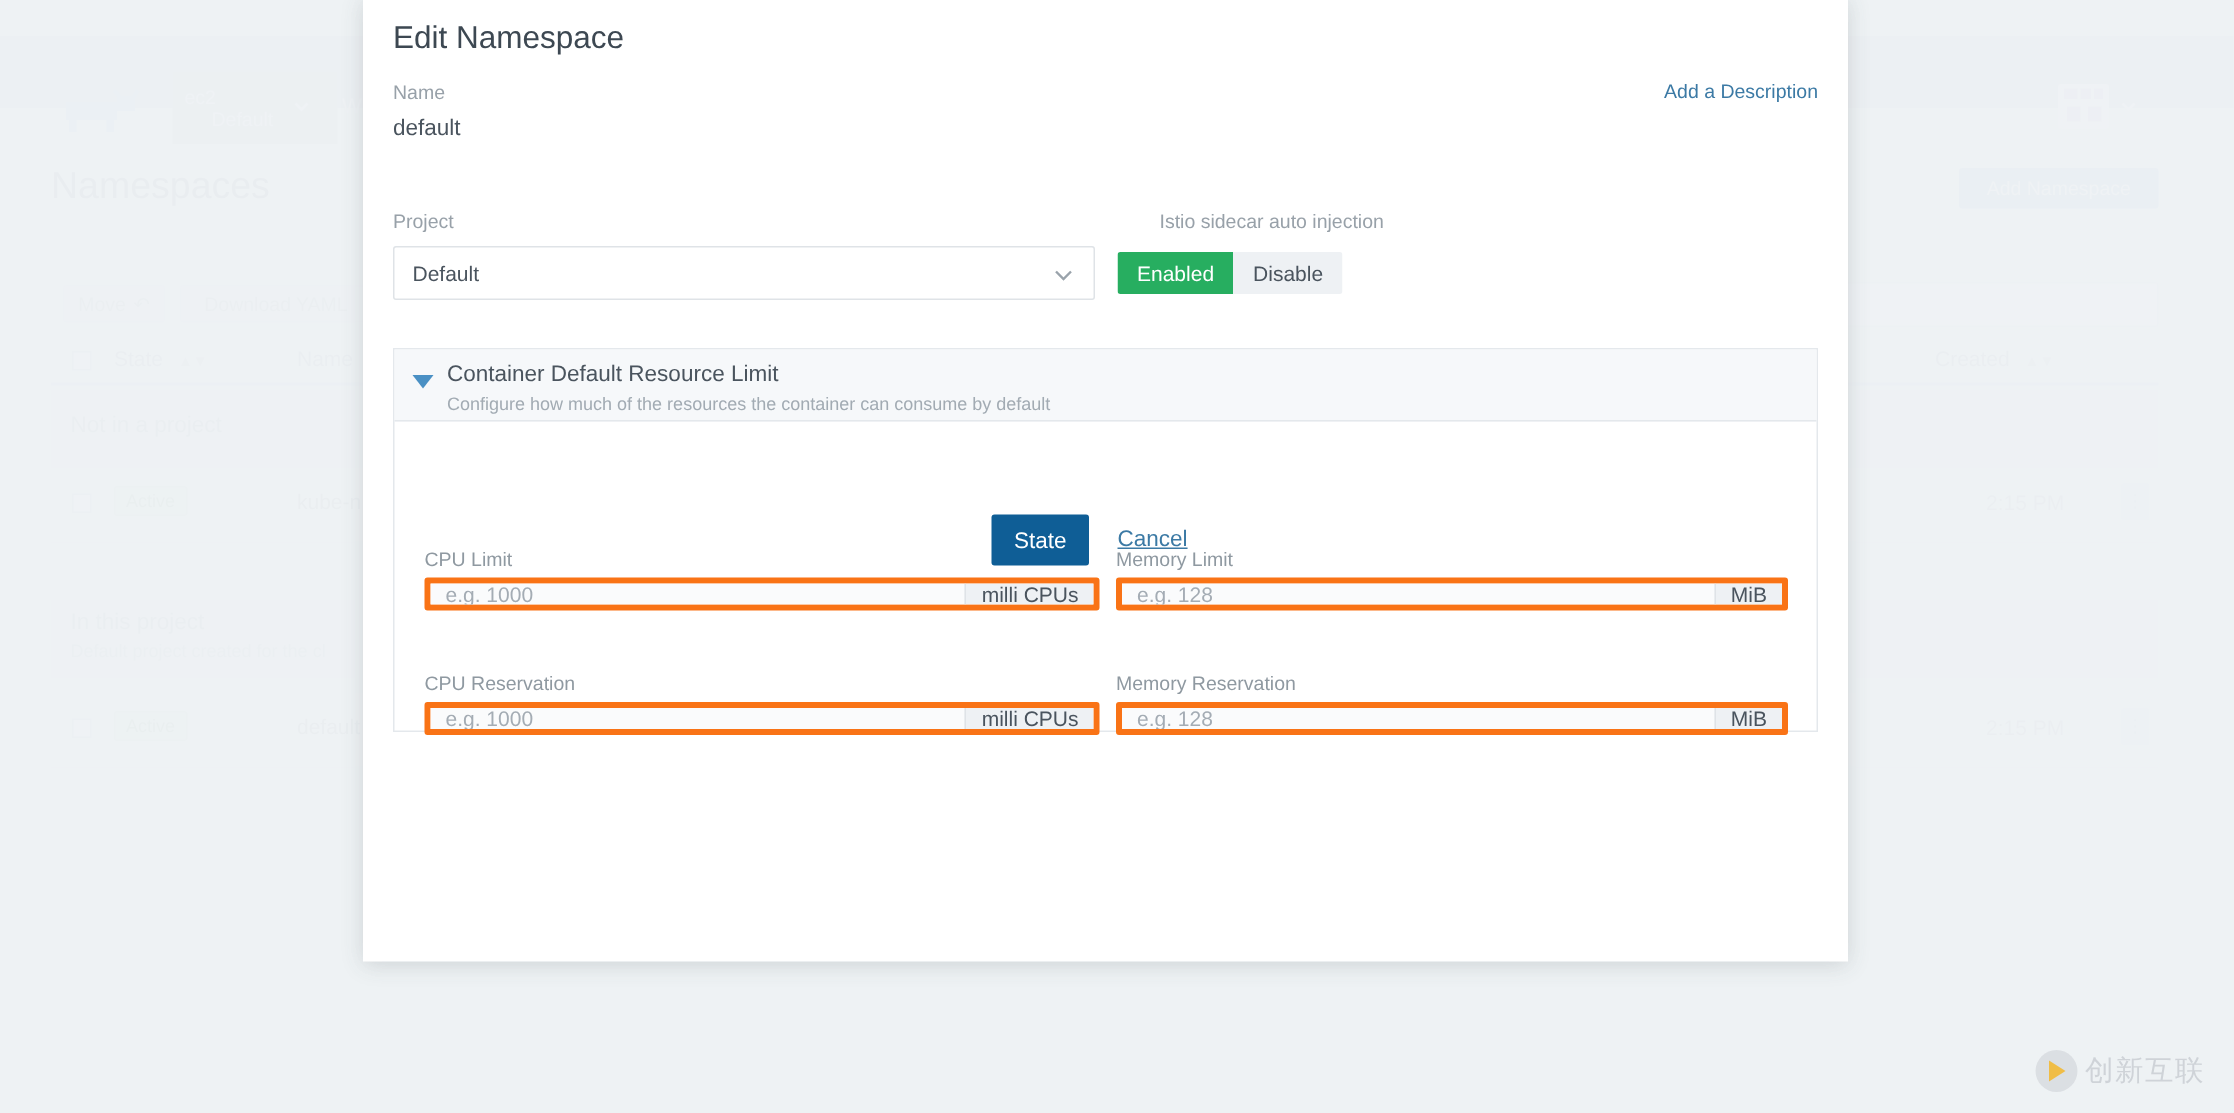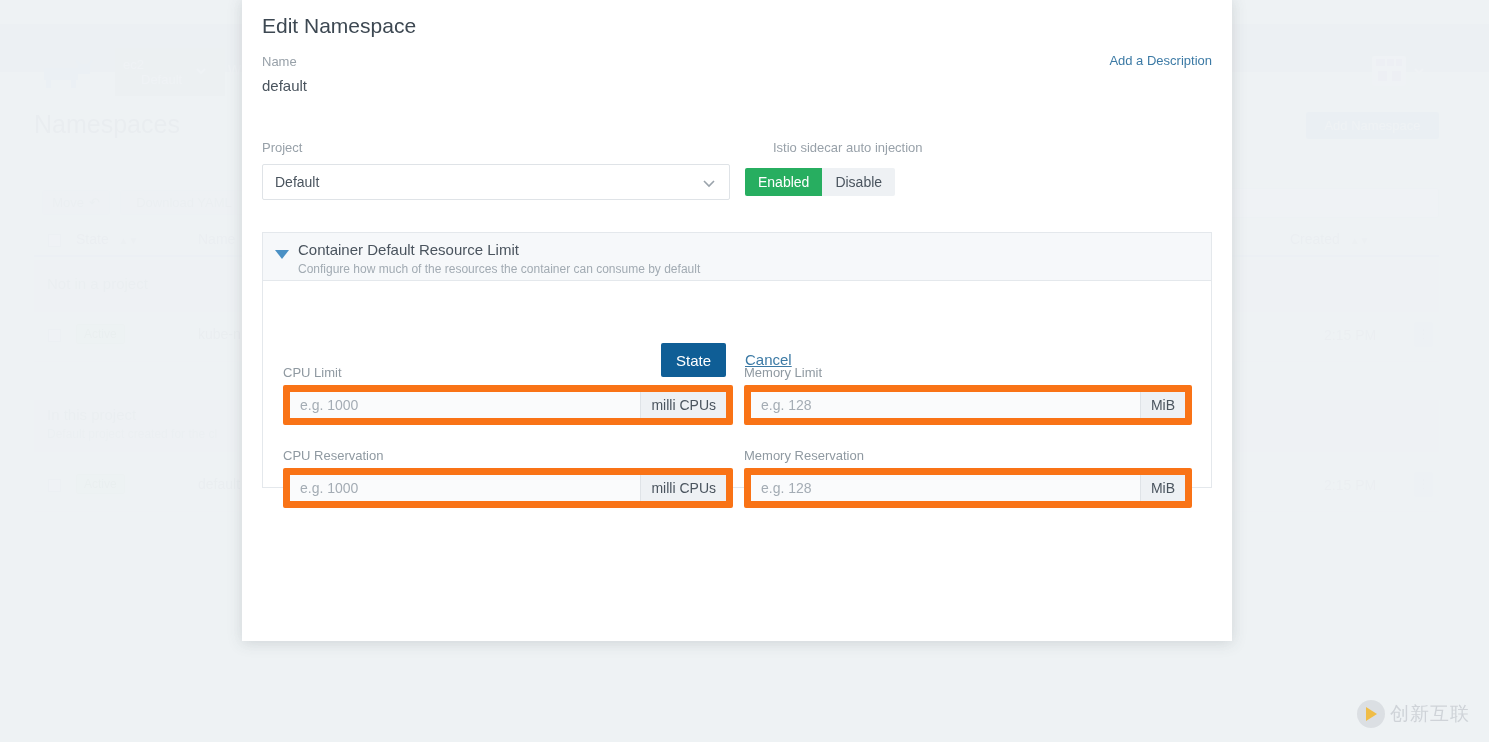--- a/index.html
+++ b/index.html
@@ -211,22 +211,22 @@
   .acc-title { position: absolute; left: 35px; top: 8px; font-size: 15px; color: #4a545e; }
   .acc-sub   { position: absolute; left: 35px; top: 29px; font-size: 12px; color: #a2abb3; }
   .acc-right { position: absolute; right: 14px; top: 15px; font-size: 13px; color: #3fa35f; }
 
   #acc-resource { top: 234px; height: 256px; }
   #acc-labels   { top: 502px; height: 52px; }
 
   .res-body { position: relative; height: 100%; }
   .rf-label { position: absolute; font-size: 13px; color: #8f99a1; }
   .rf-wrap {
-    position: absolute; height: 40px; display: flex;
-    border: 7px solid #f97316; border-radius: 2px; overflow: hidden;
+    position: absolute; height: 22px; display: flex;
+    border: 4px solid #f97316; border-radius: 2px; overflow: hidden;
   }
   .rf-wrap .inp {
     flex: 1; background: #fafbfc; font-size: 14px; color: #a4acb4;
     display: flex; align-items: center; padding-left: 10px;
   }
   .rf-wrap .unit {
     background: #eef1f4; color: #4a545e; font-size: 14px;
     display: flex; align-items: center; padding: 0 10px;
     border-left: 1px solid #dfe3e7;
   }

